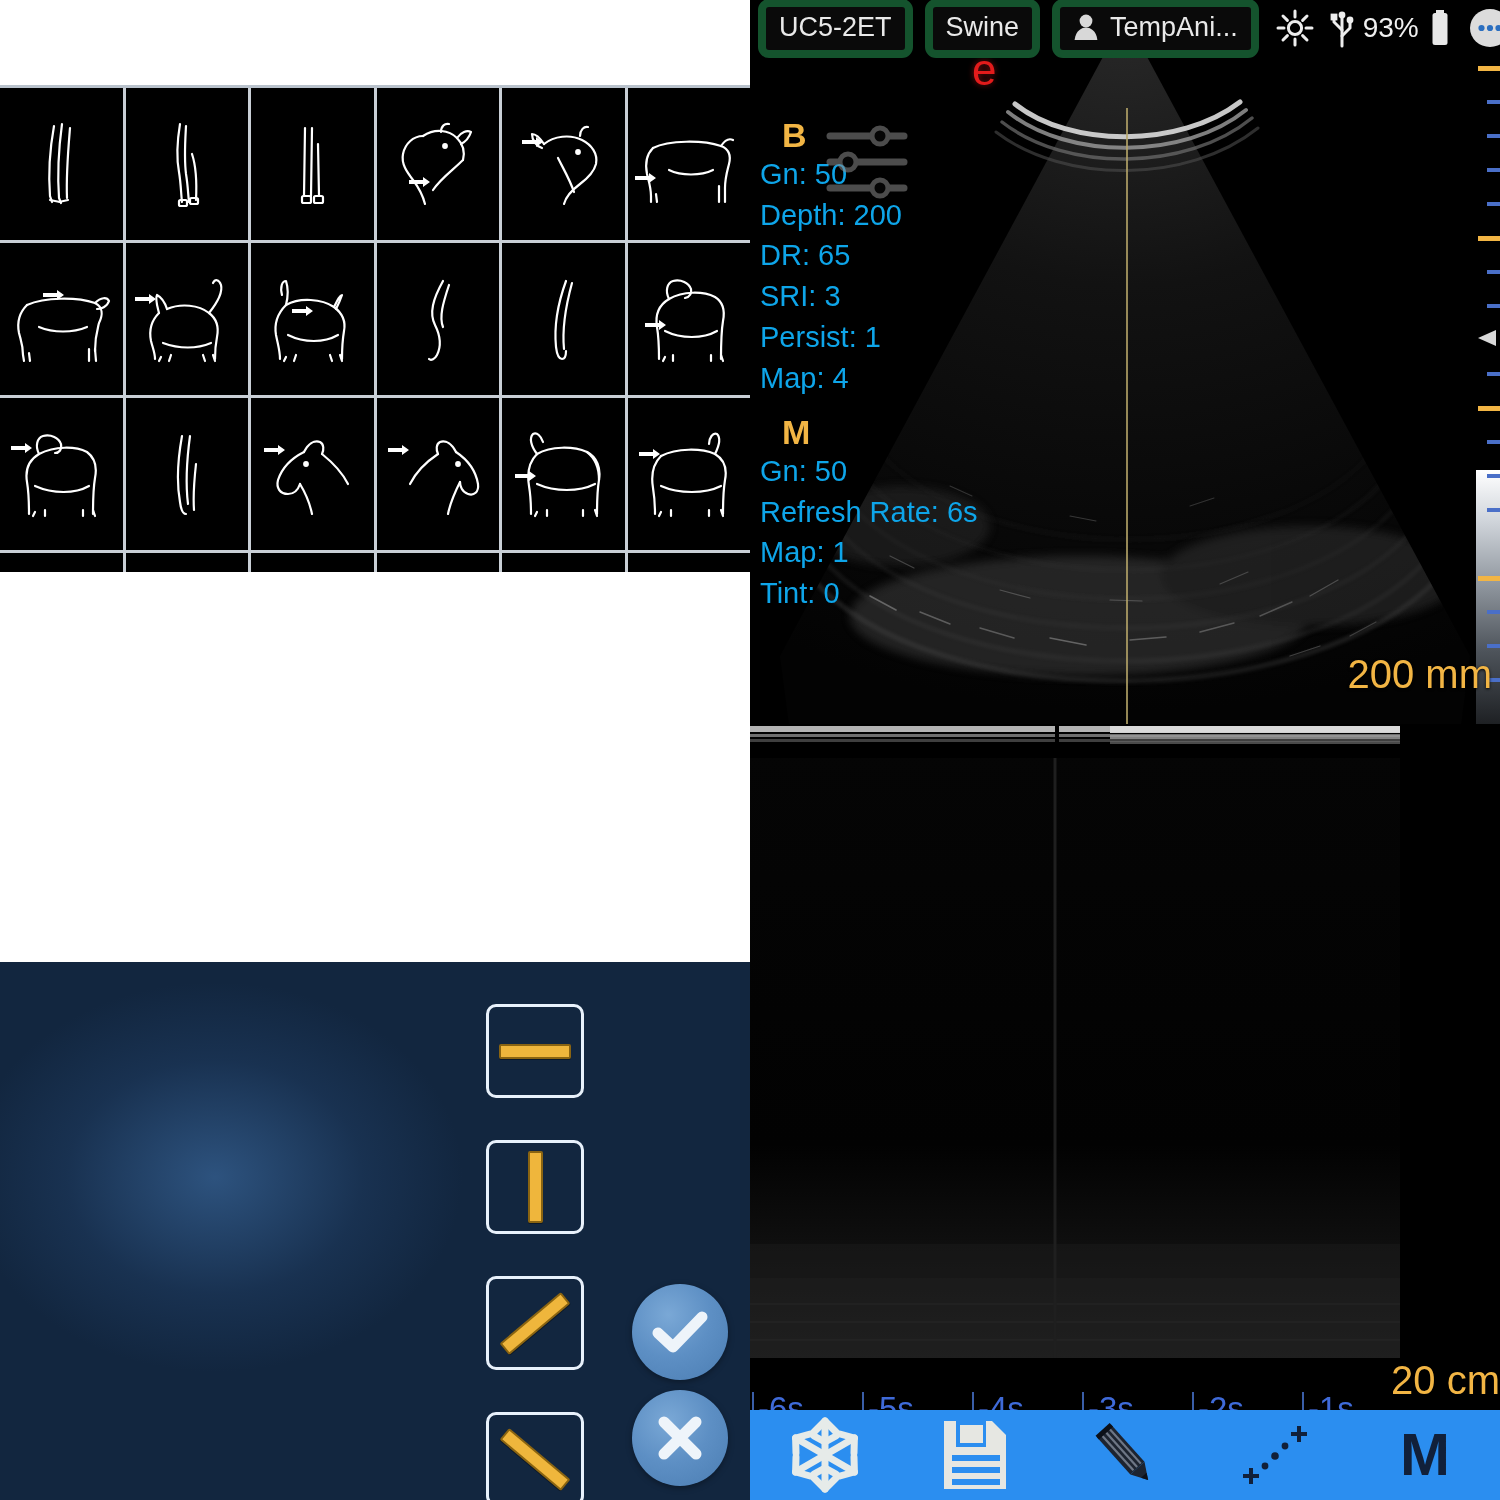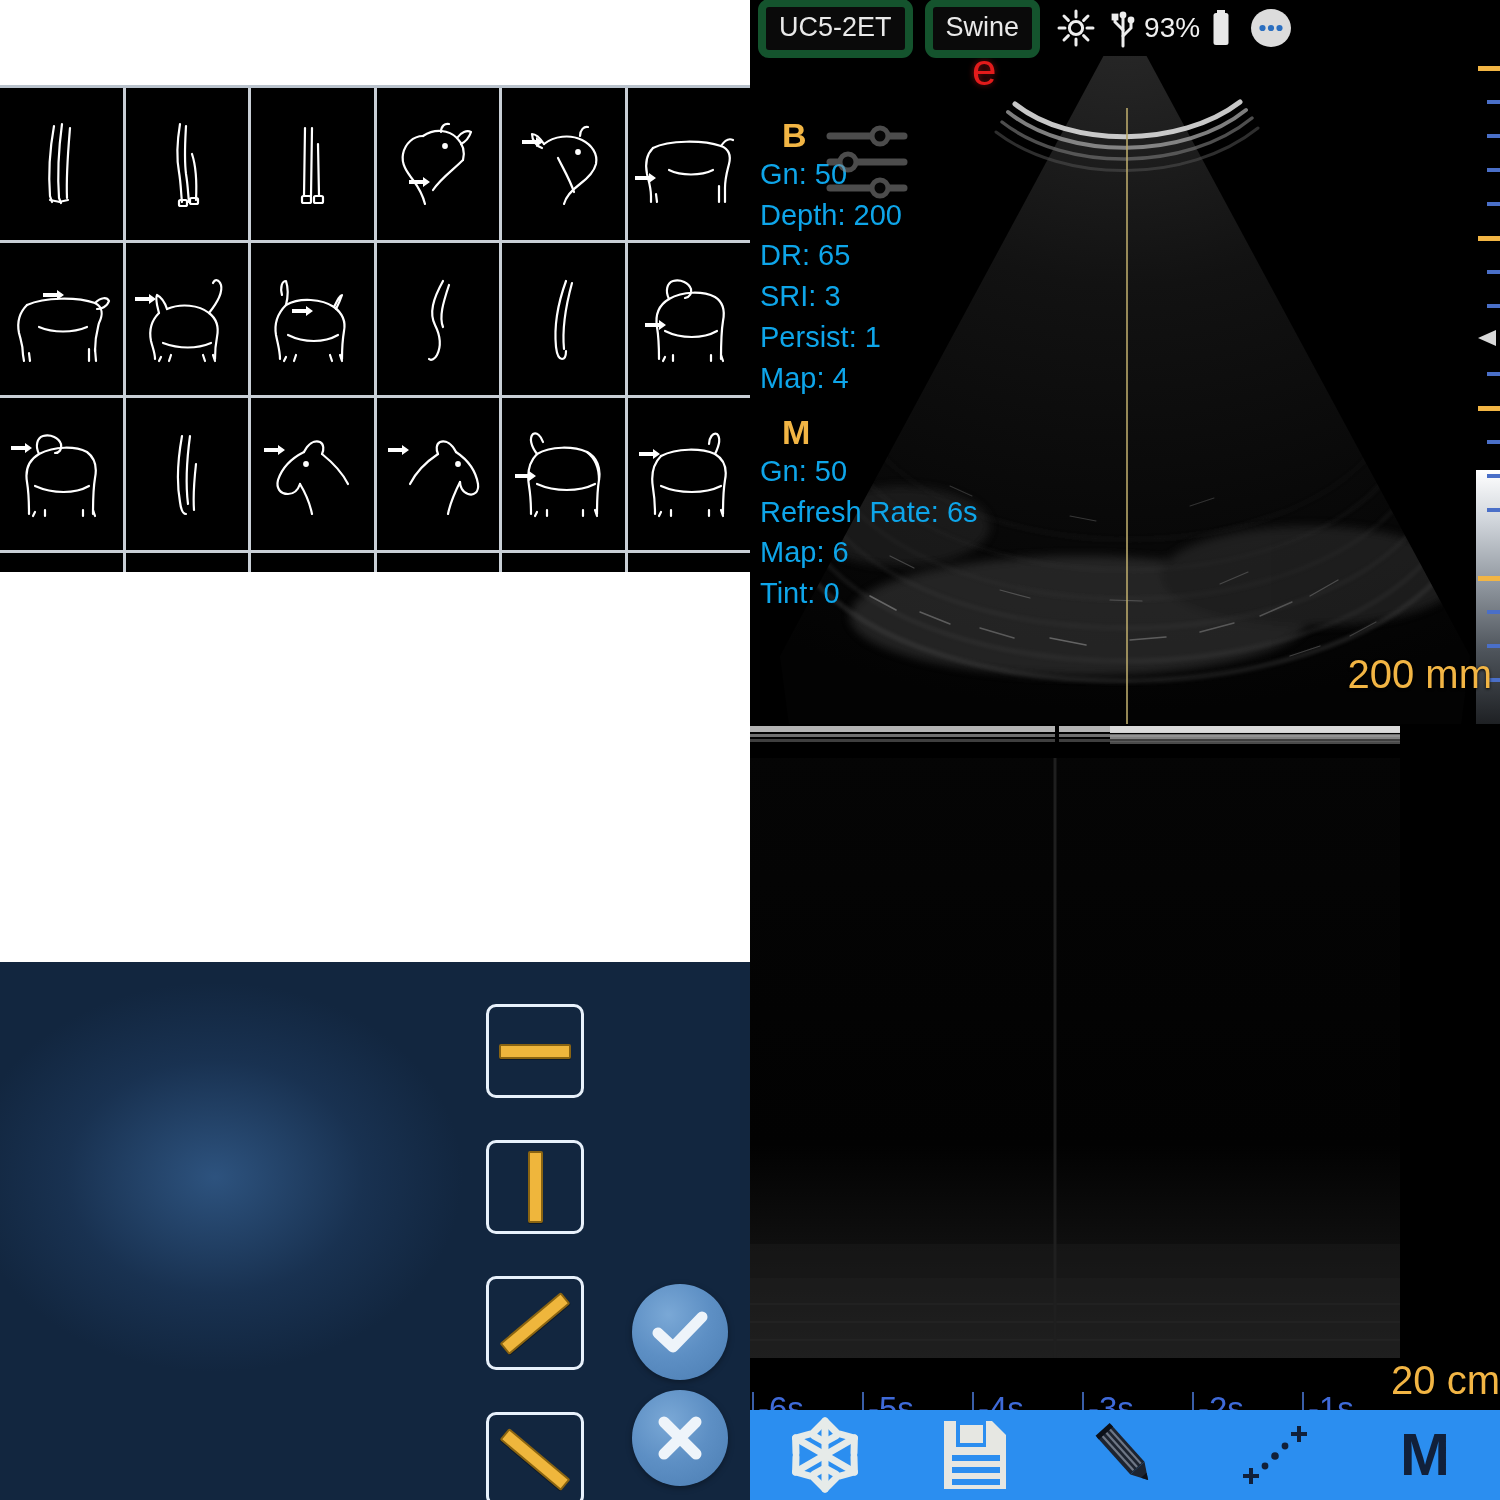--- a/index.html
+++ b/index.html
@@ -756,20 +756,29 @@
     </div>
     <div id="gray-bar"></div>
 
     <div id="orient-marker">e</div>
     <div id="depth-label">200 mm</div>
     <div id="cm-label">20 cm</div>
 
     <div id="us-topbar">
       <div class="pill">UC5-2ET</div>
       <div class="pill">Swine</div>
+      <div class="pill">
+        <span class="person-ico">
+          <svg width="26" height="28" viewBox="0 0 26 28">
+            <circle cx="13" cy="8" r="6.4" fill="#d8d8d8"></circle>
+            <path d="M1.6 27 C2.6 17.5 9 14.6 13 14.6 C17 14.6 23.4 17.5 24.4 27 Z" fill="#d8d8d8"></path>
+          </svg>
+        </span>
+        <span>TempAni...</span>
+      </div>
       <span class="status-ico">
         <svg width="40" height="40" viewBox="0 0 40 40">
           <circle cx="20" cy="20" r="6.6" fill="none" stroke="#ededed" stroke-width="3"></circle>
           <g stroke="#ededed" stroke-width="3" stroke-linecap="round">
             <path d="M20 3 L20 9"></path>
               <path d="M20 31 L20 37"></path>
             <path d="M3 20 L9 20"></path>
               <path d="M31 20 L37 20"></path>
             <path d="M8 8 L12.4 12.4"></path>
               <path d="M27.6 27.6 L32 32"></path>
@@ -830,21 +839,21 @@
       <div class="param-line">Gn: 50</div>
       <div class="param-line">Depth: 200</div>
       <div class="param-line">DR: 65</div>
       <div class="param-line">SRI: 3</div>
       <div class="param-line">Persist: 1</div>
       <div class="param-line">Map: 4</div>
       <div class="mode-gap"></div>
       <div class="mode-letter">M</div>
       <div class="param-line">Gn: 50</div>
       <div class="param-line">Refresh Rate: 6s</div>
-      <div class="param-line">Map: 6</div>
+      <div class="param-line">Map: 1</div>
       <div class="param-line">Tint: 0</div>
     </div>
 
     <div id="time-axis">
       <div class="t-tick" style="left:2px;"></div>
       <div class="t-label" style="left:8px;">-6s</div>
       <div class="t-tick" style="left:112px;"></div>
       <div class="t-label" style="left:118px;">-5s</div>
       <div class="t-tick" style="left:222px;"></div>
       <div class="t-label" style="left:228px;">-4s</div>

